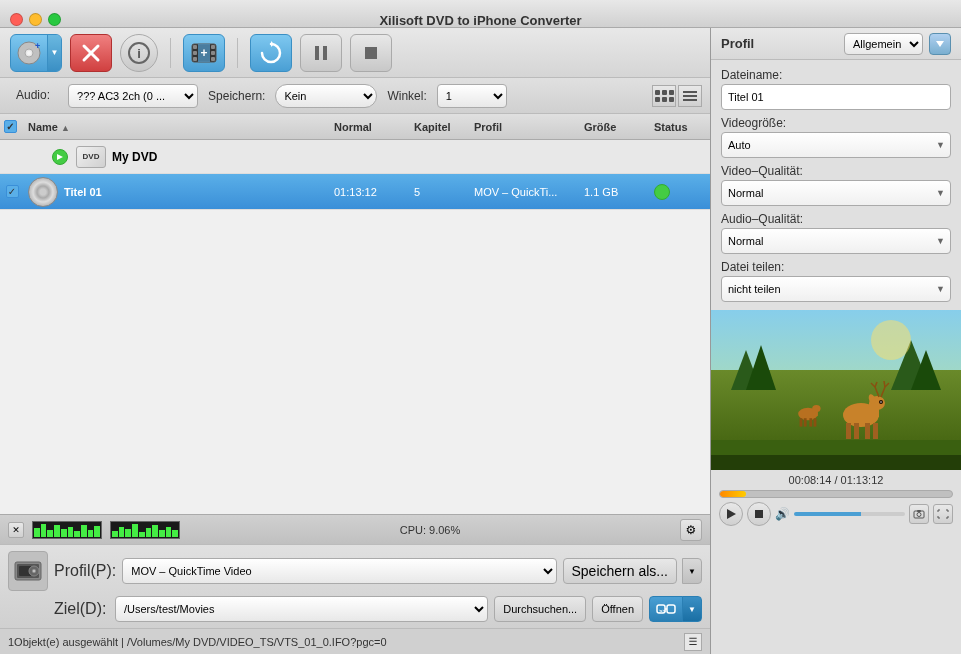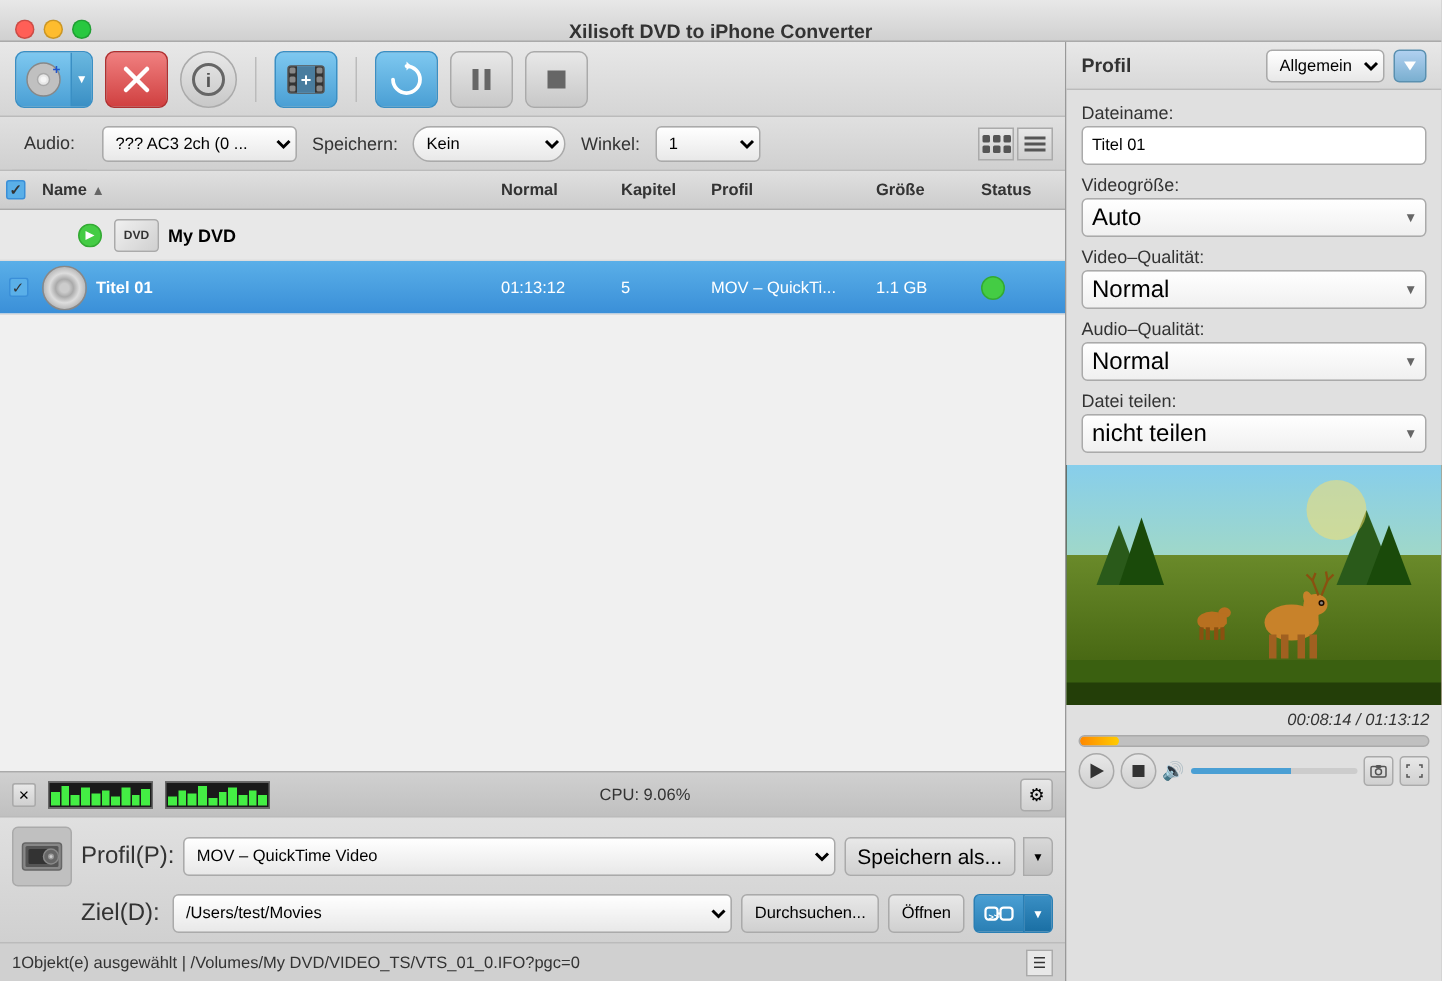--- a/index.html
+++ b/index.html
@@ -512,21 +512,21 @@
       background: white;
       font-size: 11px;
       padding: 0 6px;
     }
     .form-select {
       width: 100%;
       height: 26px;
       border: 1px solid #aaa;
       border-radius: 4px;
       background: linear-gradient(to bottom, #fff, #f0f0f0);
-      font-size: 16px;
+      font-size: 11px;
       padding: 0 6px;
       cursor: pointer;
       appearance: none;
       -webkit-appearance: none;
       padding-right: 20px;
       position: relative;
     }
     .select-wrapper {
       position: relative;
       width: 100%;
@@ -586,24 +586,23 @@
       position: relative;
     }
 
     .preview-controls {
       padding: 4px 8px;
       display: flex;
       flex-direction: column;
       gap: 4px;
     }
     .time-display {
-      text-align: right;
+      text-align: center;
       font-size: 11px;
       color: #333;
-      font-style: italic;
     }
     .progress-bar-container {
       height: 8px;
       background: #c0c0c0;
       border-radius: 4px;
       overflow: hidden;
       border: 1px solid #aaa;
     }
     .progress-bar-fill {
       height: 100%;

